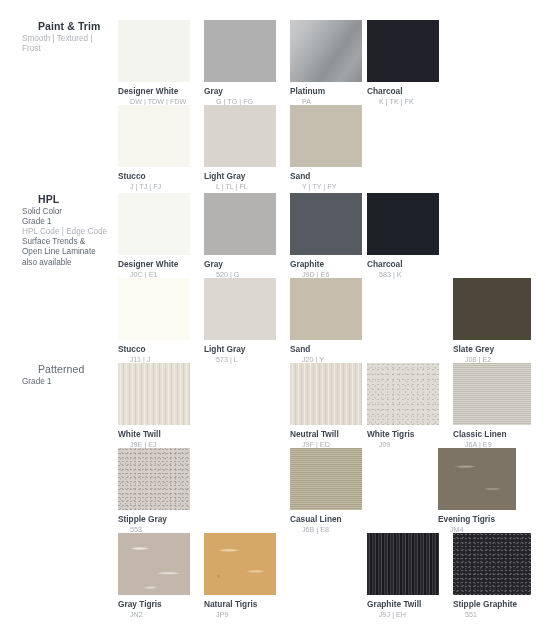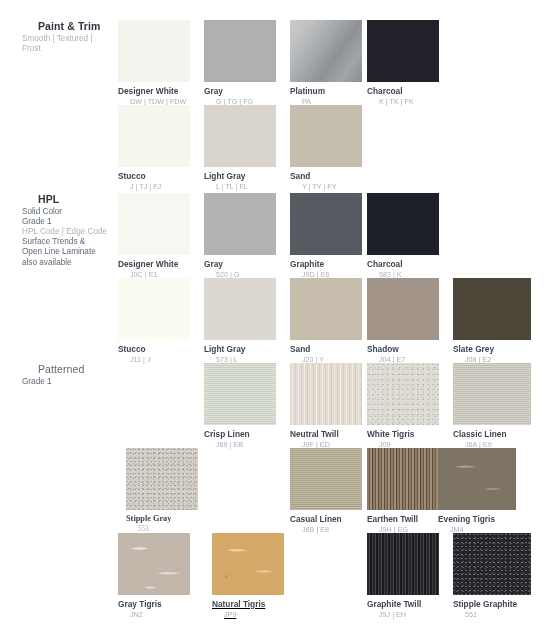--- a/index.html
+++ b/index.html
@@ -136,82 +136,72 @@
         <div class="cell" style="left: 204px;">
           <div class="sw" style="background: rgb(220, 216, 209);"></div>
           <div class="nm">Light Gray</div>
           <div class="cd">573 | L</div>
         </div>
         <div class="cell" style="left: 290px;">
           <div class="sw" style="background: rgb(198, 189, 173);"></div>
           <div class="nm">Sand</div>
           <div class="cd">J20 | Y</div>
         </div>
-        <div class="cell" style="left: 367px;">
-          <div class="sw" style="background: rgb(163, 148, 138);"></div>
-          <div class="nm">Shadow</div>
-          <div class="cd">J04 | E7</div>
-        </div>
         <div class="cell wide" style="left: 453px;">
           <div class="sw" style="background: rgb(76, 71, 57);"></div>
           <div class="nm">Slate Grey</div>
           <div class="cd">J08 | E2</div>
         </div>
       </div>
       <div class="row" style="top: 363px;">
-        <div class="cell" style="left: 204px;">
-          <div class="sw" style="background: repeating-linear-gradient(0deg, rgb(223, 226, 216) 0px, rgb(223, 226, 216) 1px, rgb(201, 207, 194) 1px, rgb(201, 207, 194) 2px), repeating-linear-gradient(90deg, rgb(223, 226, 216) 0px, rgb(223, 226, 216) 1px, rgba(180, 190, 175, 0.55) 1px, rgba(180, 190, 175, 0.55) 2px);"></div>
-          <div class="nm">Crisp Linen</div>
-          <div class="cd">J69 | EB</div>
+        <div class="cell" style="left: 118px;">
+          <div class="sw" style="background: repeating-linear-gradient(90deg, rgb(228, 224, 214) 0px, rgb(228, 224, 214) 2px, rgb(240, 236, 227) 2px, rgb(240, 236, 227) 3px, rgb(228, 224, 214) 3px, rgb(228, 224, 214) 5px, rgb(214, 208, 196) 5px, rgb(214, 208, 196) 6px);"></div>
+          <div class="nm">White Twill</div>
+          <div class="cd">J9E | EJ</div>
         </div>
         <div class="cell" style="left: 290px;">
           <div class="sw" style="background: repeating-linear-gradient(90deg, rgb(226, 219, 209) 0px, rgb(226, 219, 209) 2px, rgb(240, 236, 227) 2px, rgb(240, 236, 227) 3px, rgb(226, 219, 209) 3px, rgb(226, 219, 209) 5px, rgb(214, 208, 196) 5px, rgb(214, 208, 196) 6px);"></div>
           <div class="nm">Neutral Twill</div>
           <div class="cd">J9F | ED</div>
         </div>
         <div class="cell" style="left: 367px;">
           <div class="sw" style="background: radial-gradient(circle at 20% 30%, rgba(160, 160, 150, 0.5) 0px, rgba(160, 160, 150, 0.5) 0.6px, transparent 0.7px) 0% 0% / 5px 5px, radial-gradient(circle at 70% 60%, rgba(160, 160, 150, 0.45) 0px, rgba(160, 160, 150, 0.45) 0.6px, transparent 0.7px) 0% 0% / 7px 7px, radial-gradient(circle at 45% 85%, rgba(150, 150, 140, 0.4) 0px, rgba(150, 150, 140, 0.4) 0.6px, transparent 0.7px) 0% 0% / 6px 6px,  0% 0% / auto rgb(222, 220, 212);"></div>
           <div class="nm">White Tigris</div>
           <div class="cd">J09</div>
         </div>
         <div class="cell wide" style="left: 453px;">
           <div class="sw" style="background: repeating-linear-gradient(0deg, rgb(216, 213, 205) 0px, rgb(216, 213, 205) 1px, rgb(192, 188, 178) 1px, rgb(192, 188, 178) 2px), repeating-linear-gradient(90deg, rgb(216, 213, 205) 0px, rgb(216, 213, 205) 1px, rgba(170, 165, 155, 0.6) 1px, rgba(170, 165, 155, 0.6) 2px);"></div>
           <div class="nm">Classic Linen</div>
           <div class="cd">J6A | E9</div>
         </div>
       </div>
       <div class="row" style="top: 448px;">
-        <div class="cell" style="left: 126px; font-family: Liberation Serif, serif;">
+        <div class="cell" style="left: 118px;">
           <div class="sw" style="background: radial-gradient(circle at 25% 35%, rgba(140, 130, 125, 0.55) 0px, rgba(140, 130, 125, 0.55) 0.7px, transparent 0.8px) 0% 0% / 4px 4px, radial-gradient(circle at 65% 70%, rgba(150, 140, 135, 0.5) 0px, rgba(150, 140, 135, 0.5) 0.7px, transparent 0.8px) 0% 0% / 6px 6px, radial-gradient(circle at 50% 15%, rgba(130, 120, 115, 0.45) 0px, rgba(130, 120, 115, 0.45) 0.7px, transparent 0.8px) 0% 0% / 5px 5px,  0% 0% / auto rgb(213, 207, 201);"></div>
           <div class="nm">Stipple Gray</div>
           <div class="cd">553</div>
         </div>
         <div class="cell" style="left: 290px;">
           <div class="sw" style="background: repeating-linear-gradient(0deg, rgb(194, 188, 166) 0px, rgb(194, 188, 166) 1px, rgb(169, 162, 136) 1px, rgb(169, 162, 136) 2px), repeating-linear-gradient(90deg, rgb(194, 188, 166) 0px, rgb(194, 188, 166) 1px, rgba(150, 145, 115, 0.6) 1px, rgba(150, 145, 115, 0.6) 2px);"></div>
           <div class="nm">Casual Linen</div>
           <div class="cd">J6B | E8</div>
-        </div>
-        <div class="cell" style="left: 367px;">
-          <div class="sw" style="background: repeating-linear-gradient(90deg, rgb(140, 122, 103) 0px, rgb(140, 122, 103) 2px, rgb(106, 90, 73) 2px, rgb(106, 90, 73) 3px, rgb(160, 142, 121) 3px, rgb(160, 142, 121) 5px, rgb(91, 76, 61) 5px, rgb(91, 76, 61) 6px);"></div>
-          <div class="nm">Earthen Twill</div>
-          <div class="cd">J9H | EG</div>
         </div>
         <div class="cell wide" style="left: 438px;">
           <div class="sw" style="background: radial-gradient(16px 2px at 35% 30%, rgba(215, 208, 190, 0.45) 0px, rgba(215, 208, 190, 0.45) 40%, transparent 70%), radial-gradient(13px 2px at 70% 66%, rgba(205, 198, 180, 0.35) 0px, rgba(205, 198, 180, 0.35) 40%, transparent 70%), rgb(125, 116, 102);"></div>
           <div class="nm">Evening Tigris</div>
           <div class="cd">JM4</div>
         </div>
       </div>
       <div class="row" style="top: 533px;">
         <div class="cell" style="left: 118px;">
           <div class="sw" style="background: radial-gradient(14px 2px at 30% 25%, rgba(255, 255, 255, 0.65) 0px, rgba(255, 255, 255, 0.65) 40%, transparent 70%), radial-gradient(18px 2px at 70% 65%, rgba(255, 255, 255, 0.5) 0px, rgba(255, 255, 255, 0.5) 40%, transparent 70%), radial-gradient(10px 2px at 45% 88%, rgba(255, 255, 255, 0.45) 0px, rgba(255, 255, 255, 0.45) 40%, transparent 70%), rgb(195, 182, 170);"></div>
           <div class="nm">Gray Tigris</div>
           <div class="cd">JN2</div>
         </div>
-        <div class="cell" style="left: 212px; text-decoration: underline;">
+        <div class="cell" style="left: 204px;">
           <div class="sw" style="background: radial-gradient(16px 2px at 35% 28%, rgba(255, 245, 220, 0.55) 0px, rgba(255, 245, 220, 0.55) 40%, transparent 70%), radial-gradient(14px 2px at 72% 62%, rgba(255, 240, 210, 0.45) 0px, rgba(255, 240, 210, 0.45) 40%, transparent 70%), radial-gradient(circle at 20% 70%, rgba(140, 100, 50, 0.25) 0px, rgba(140, 100, 50, 0.25) 1px, transparent 2px), rgb(213, 168, 104);"></div>
           <div class="nm">Natural Tigris</div>
           <div class="cd">JP9</div>
         </div>
         <div class="cell" style="left: 367px;">
           <div class="sw" style="background: repeating-linear-gradient(90deg, rgb(38, 38, 42) 0px, rgb(38, 38, 42) 2px, rgb(69, 69, 72) 2px, rgb(69, 69, 72) 3px, rgb(26, 26, 30) 3px, rgb(26, 26, 30) 5px, rgb(58, 58, 62) 5px, rgb(58, 58, 62) 6px);"></div>
           <div class="nm">Graphite Twill</div>
           <div class="cd">J9J | EH</div>
         </div>
         <div class="cell wide" style="left: 453px;">

